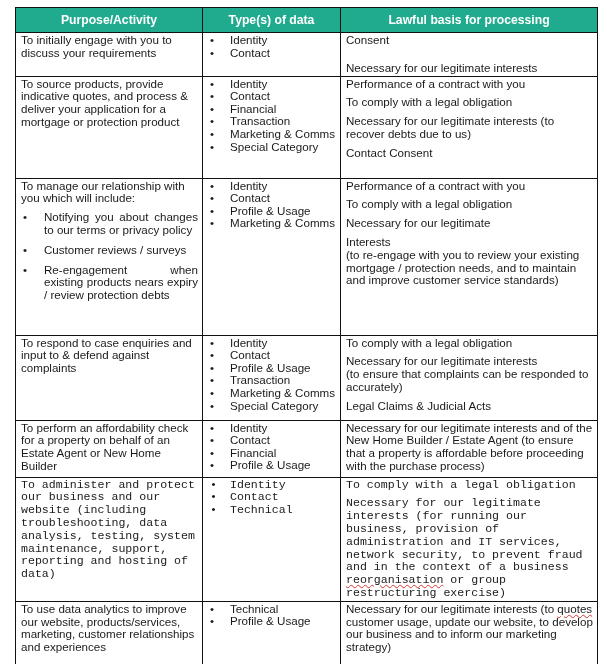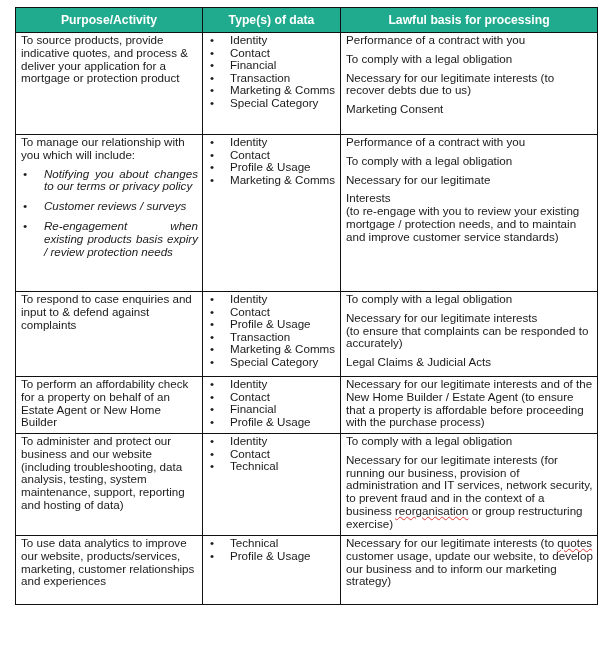--- a/index.html
+++ b/index.html
@@ -14,26 +14,26 @@
     table.pt th { background: #20ab8e; color: #ffffff; font-weight: bold;
                   font-size: 12.2px; height: 24px; border: 1.5px solid #111;
                   text-align: center; vertical-align: middle; padding: 0; }
     table.pt td { border: 1.5px solid #111; vertical-align: top;
                   padding: 1px 4px 1px 5px; }
     .r1 td { height: 34px; }
     .r2 td { height: 99px; }
     .r3 td { height: 154px; margin-top: 42px; }
     .r4 td { height: 82px; }
     .r5 td { height: 54px; margin-top: 43px; }
-    .r6 td { height: 99px; }
+    .r6 td { height: 99px; font-family: Liberation Mono, monospace; }
     .r7 td { height: 66px; margin-top: 24px; }
     ul.types { list-style: none; margin: 0; padding: 0; }
     ul.types li { position: relative; padding-left: 22px; line-height: 12.6px; }
     ul.types li::before { content: "\2022"; position: absolute; left: 2px; top: 0; }
-    ul.sub { list-style: none; margin: 6px 0 0 0; padding: 0; font-style: italic; }
+    ul.sub { list-style: none; margin: 6px 0 0 0; padding: 0; }
     ul.sub li { position: relative; padding-left: 23px; margin-bottom: 7px;
                 text-align: justify; }
     ul.sub li::before { content: "\2022"; position: absolute; left: 2px; top: 0; }
     .basis p { margin: 0 0 6px 0; }
     .basis p.gap { margin-bottom: 15px; }
     .basis p.tight { margin-bottom: 0; }
     .squiggle { text-decoration: underline wavy #d33; text-decoration-thickness: 1px; }
   </style>
 </head>
 <body>
@@ -46,48 +46,61 @@
     </colgroup>
   <thead>
     <tr>
       <th>Purpose/Activity</th>
       <th>Type(s) of data</th>
       <th>Lawful basis for processing</th>
     </tr>
   </thead>
   <tbody>
 
+    <tr class="r1">
+      <td><span>To initially engage with you to discuss your requirements</span></td>
+      <td>
+        <ul class="types">
+          <li>Identity</li>
+          <li>Contact</li>
+        </ul>
+      </td>
+      <td class="basis">
+        <p class="gap">Consent</p>
+        <p class="tight">Necessary for our legitimate interests</p>
+      </td>
+    </tr>
 
     <tr class="r2">
       <td><span>To source products, provide indicative quotes, and process &amp; deliver your application for a mortgage or protection product</span></td>
       <td>
         <ul class="types">
           <li>Identity</li>
           <li>Contact</li>
           <li>Financial</li>
           <li>Transaction</li>
           <li>Marketing &amp; Comms</li>
           <li>Special Category</li>
         </ul>
       </td>
       <td class="basis">
         <p>Performance of a contract with you</p>
         <p>To comply with a legal obligation</p>
         <p>Necessary for our legitimate interests (to recover debts due to us)</p>
-        <p class="tight">Marketing Consent</p>
+        <p class="tight">Contact Consent</p>
       </td>
     </tr>
 
     <tr class="r3">
       <td>
         <span>To manage our relationship with you which will include:</span>
         <ul class="sub">
           <li>Notifying you about changes to our terms or privacy policy</li>
           <li>Customer reviews / surveys</li>
-          <li style="margin-bottom:0">Re-engagement when existing products basis expiry / review protection needs</li>
+          <li style="margin-bottom:0">Re-engagement when existing products nears expiry / review protection debts</li>
         </ul>
       </td>
       <td>
         <ul class="types">
           <li>Identity</li>
           <li>Contact</li>
           <li>Profile &amp; Usage</li>
           <li>Marketing &amp; Comms</li>
         </ul>
       </td>

